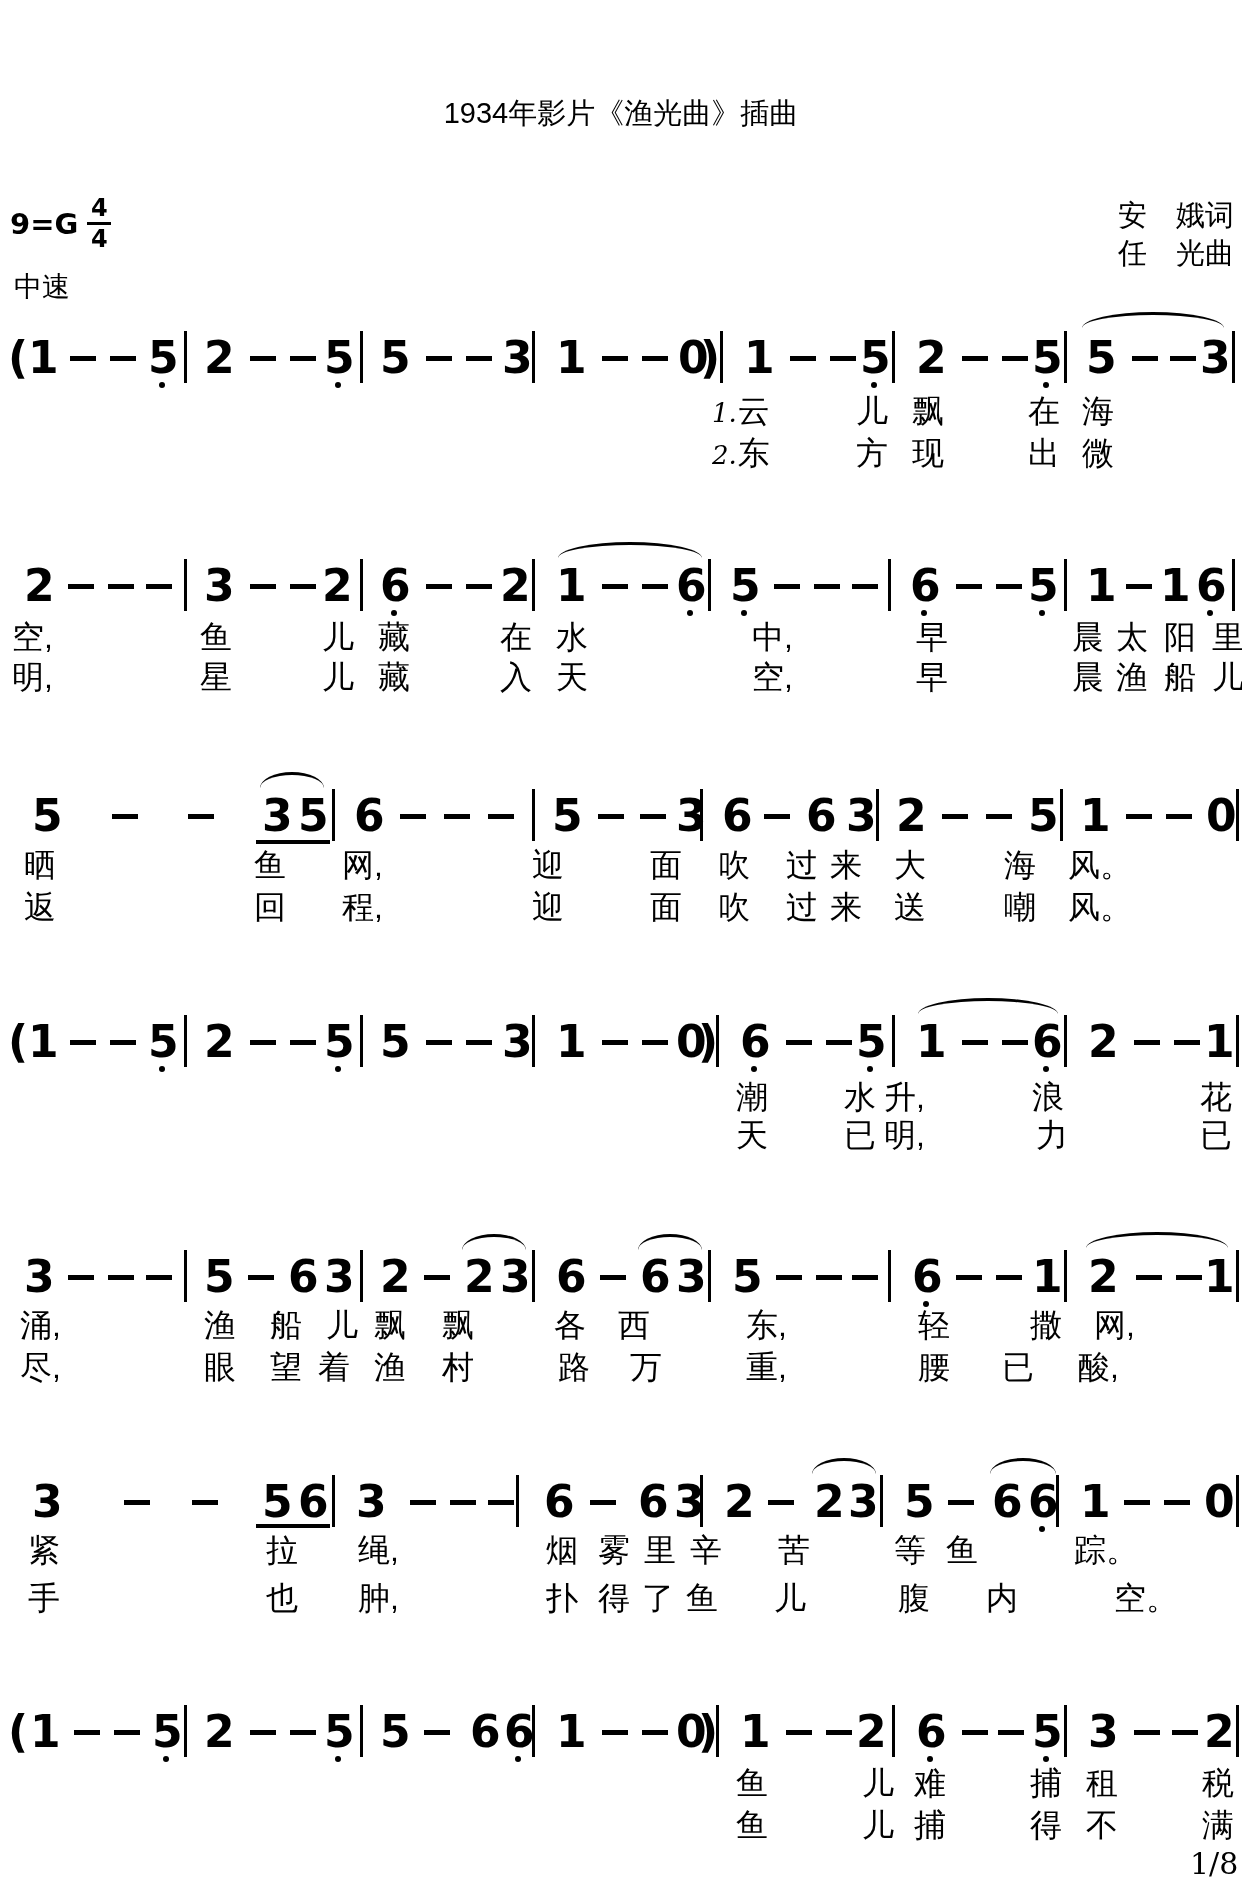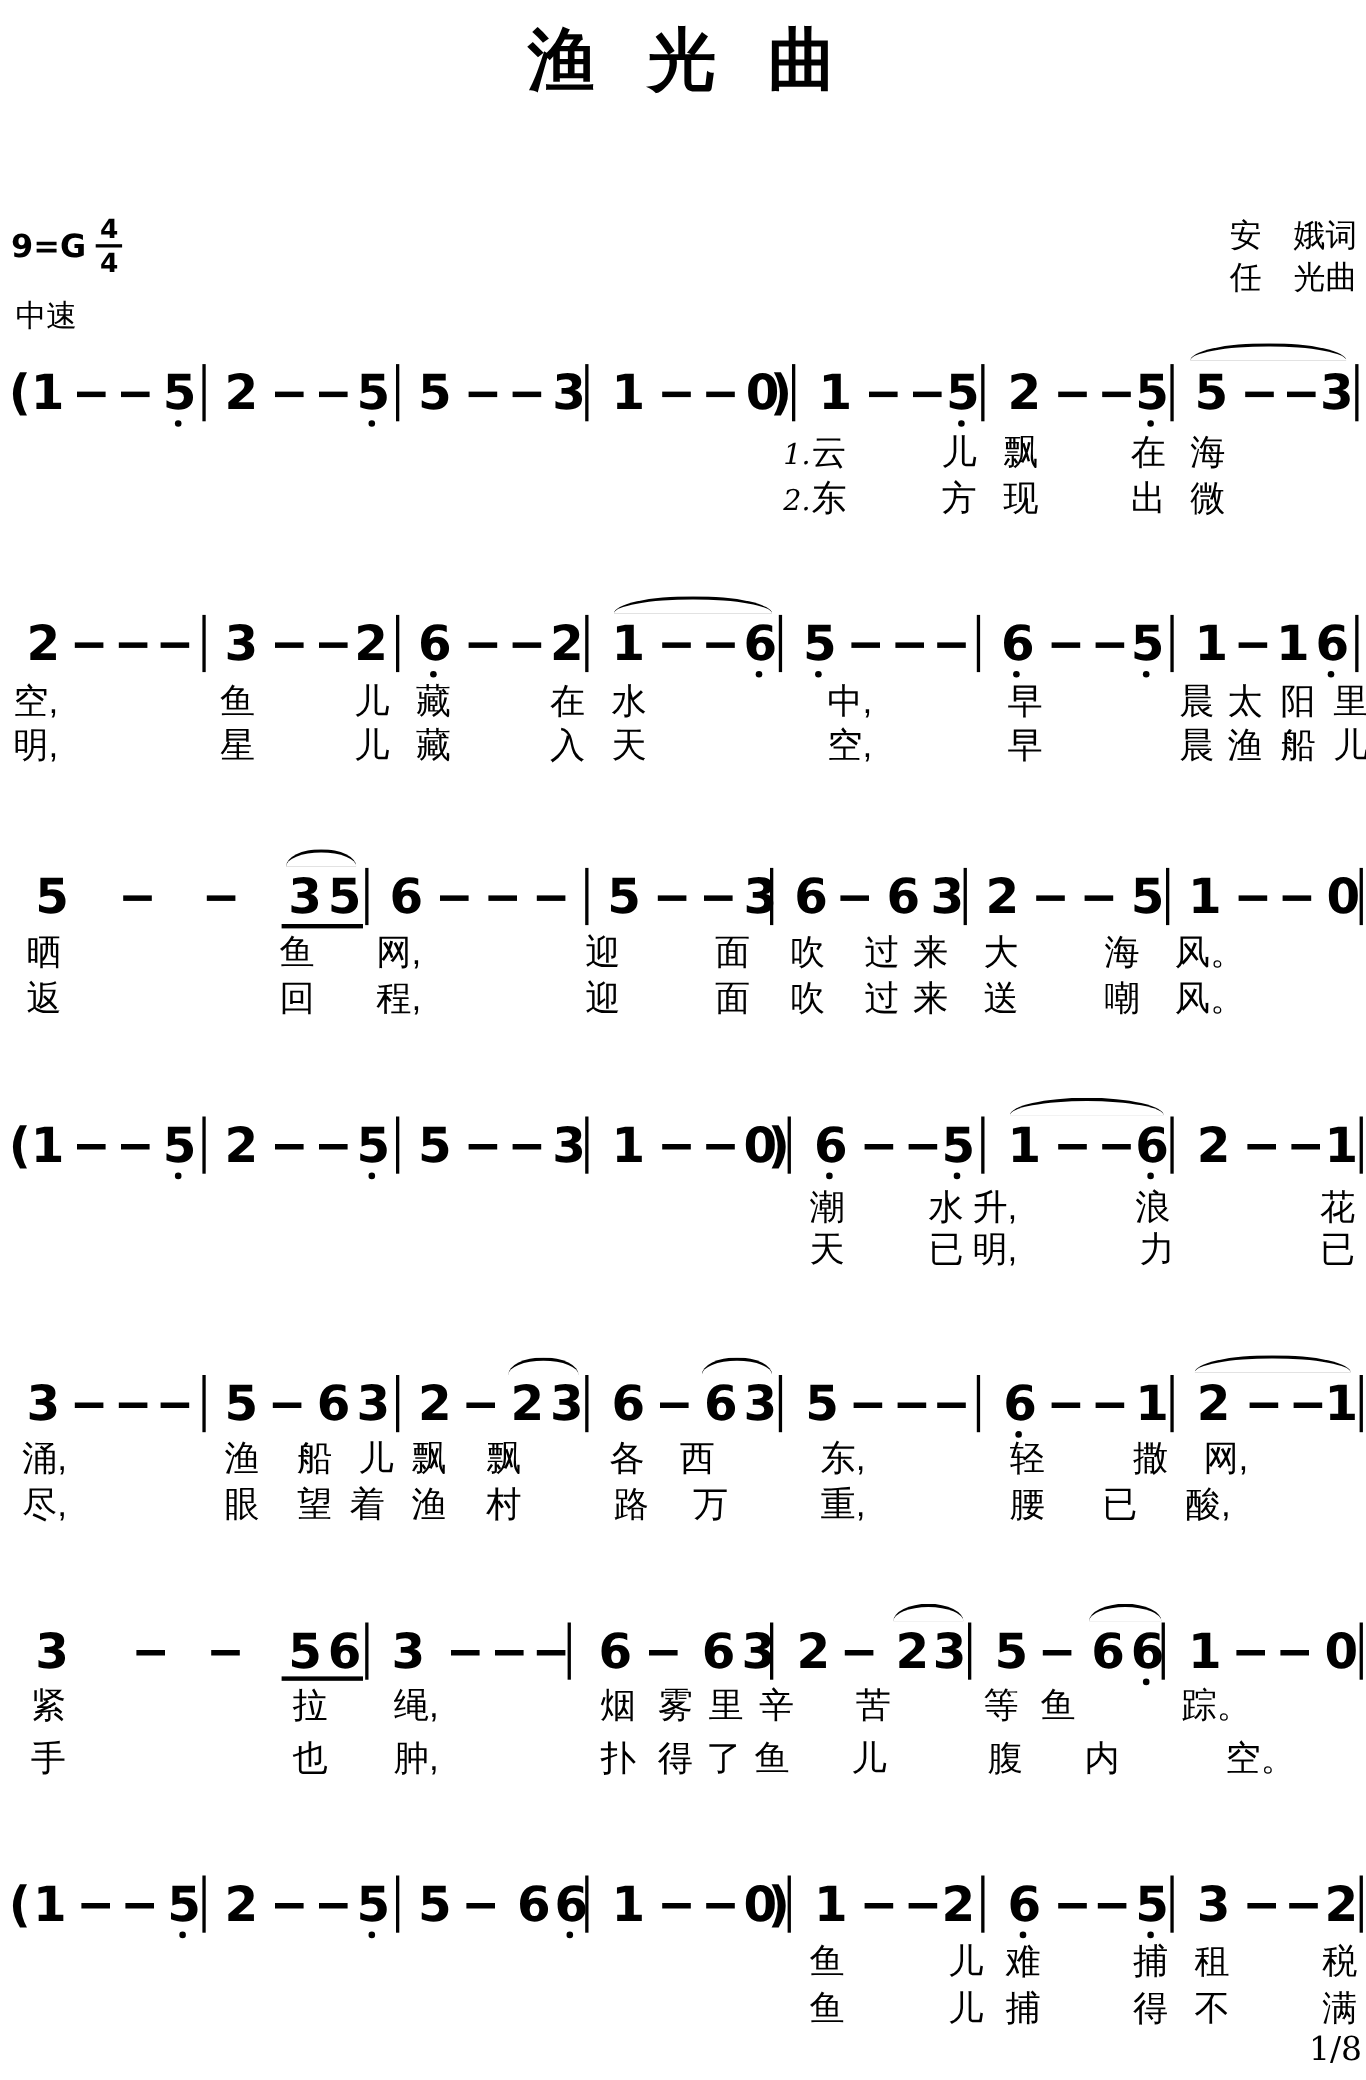--- a/index.html
+++ b/index.html
@@ -25,21 +25,21 @@
   .uline{position:absolute;height:4px;background:#000;}
   .syl{position:absolute;font-size:32px;line-height:34px;white-space:nowrap;}
   .vnum{font-style:italic;font-size:26px;font-family:"DejaVu Serif",serif;margin-right:1px;}
   .pagenum{position:absolute;left:1190px;top:1846px;font-size:30px;font-family:"DejaVu Serif",serif;}
   #score{position:absolute;left:0;top:0;right:0;bottom:0;}
 </style>
 </head>
 <body>
 
 <div id="sheet">
-  <h1 class="title">渔 光 曲</h1>
+  <div class="subtitle">1934年影片《渔光曲》插曲</div>
 
   <div class="keysig">
     <span>9=G</span>
     <span class="frac">
       <span>4</span>
       <span class="fbar"></span>
       <span>4</span>
     </span>
   </div>
 

